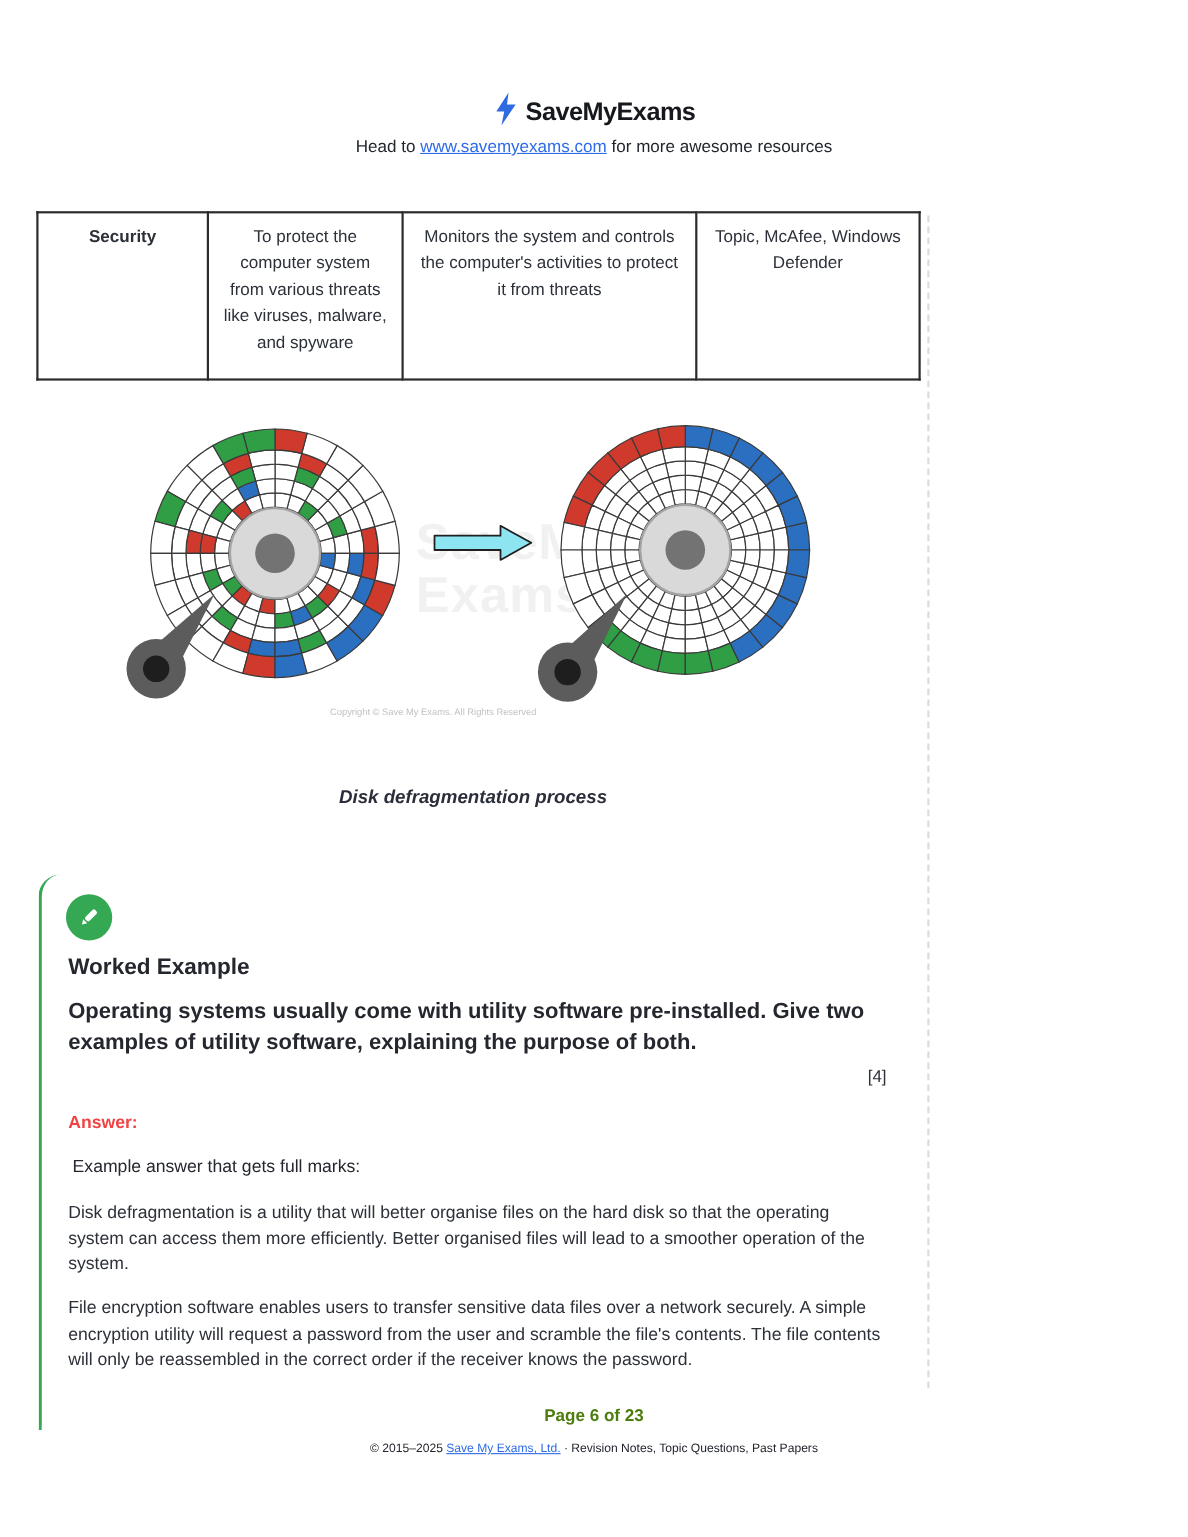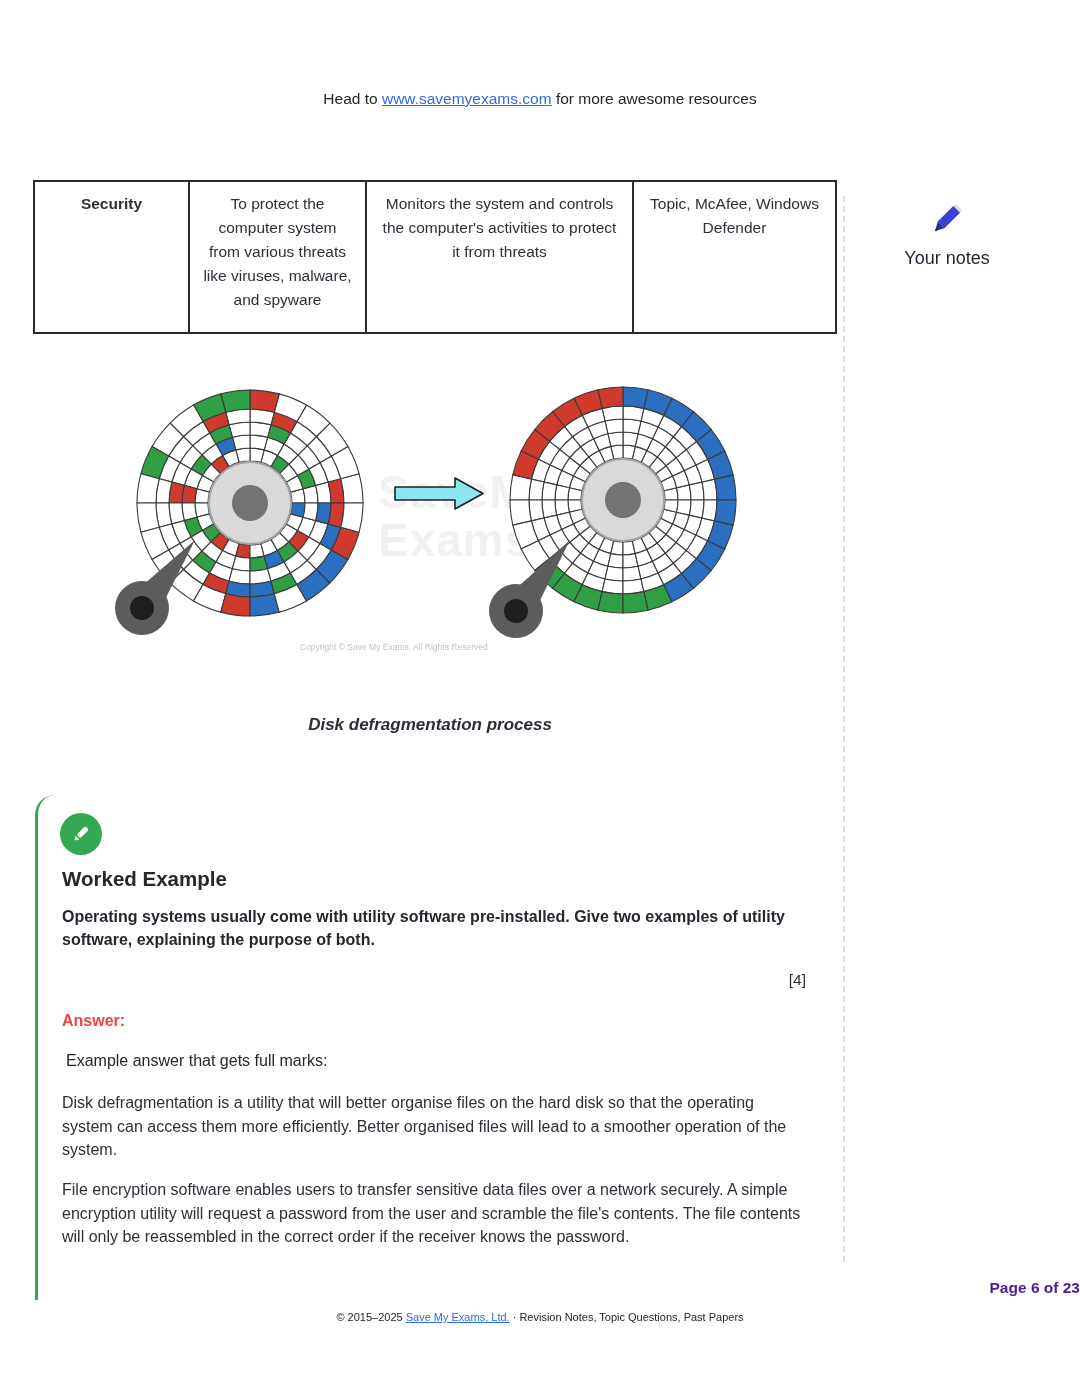--- a/index.html
+++ b/index.html
@@ -7,21 +7,21 @@
     position:relative;width:1080px;height:1397px;background:#ffffff;
     font-family:"Liberation Sans","DejaVu Sans",sans-serif;color:#2c3038;overflow:hidden;
   }
   
   .header{position:absolute;left:0;top:84px;width:1080px;text-align:center;}
   .logo-row{display:flex;align-items:center;justify-content:center;gap:6px;}
   .logo-text{font-size:23px;font-weight:700;color:#16181d;letter-spacing:-0.5px;}
   .tagline{margin-top:6px;font-size:15.5px;color:#21252c;}
   .tagline a{color:#2e6be6;text-decoration:underline;}
   
-  .sw-table{position:absolute;left:33px;top:180px;border-collapse:collapse;table-layout:fixed;padding-left:12px;}
+  .sw-table{position:absolute;left:33px;top:192px;border-collapse:collapse;table-layout:fixed;padding-left:12px;}
   .sw-table td{
     border:2px solid #2b2b2b;vertical-align:top;text-align:center;
     font-size:15.5px;line-height:1.55;padding:10px 12px 12px;color:#2c3038;height:128px;
   }
   .sw-table td.b{font-weight:700;}
   
   .your-notes{position:absolute;left:872px;top:198px;width:150px;text-align:center;}
   .your-notes .label{margin-top:4px;font-size:18px;color:#1f2430;}
   
   .divider{position:absolute;left:843px;top:196px;height:1066px;border-left:2px dashed #dcdcdc;}
@@ -36,70 +36,65 @@
   .fig-caption{position:absolute;left:60px;top:715px;width:740px;text-align:center;
     font-size:17px;font-weight:700;font-style:italic;color:#2b2e3a;}
   
   .worked{
     position:absolute;left:35px;top:795px;width:792px;height:505px;
     border-left:3px solid #34a853;border-top-left-radius:20px;
   }
   .we-icon{position:absolute;left:22px;top:18px;width:42px;height:42px;border-radius:50%;
     background:#34a853;display:flex;align-items:center;justify-content:center;}
   .we-title{position:absolute;left:24px;top:72px;font-size:20.5px;font-weight:700;color:#24272e;}
-  .we-question{position:absolute;left:24px;top:110px;width:742px;font-size:16px;font-weight:700;
+  .we-question{position:absolute;left:24px;top:110px;width:742px;font-size:20px;font-weight:700;
     color:#24272e;line-height:1.45;}
   .we-marks{position:absolute;left:24px;top:176px;width:744px;text-align:right;font-size:15.5px;color:#2c3038;}
   .we-answer{position:absolute;left:24px;top:217px;font-size:16px;font-weight:700;color:#ef4444;}
   .we-example{position:absolute;left:28px;top:257px;font-size:16px;font-weight:400;color:#24272e;}
   .we-p1{position:absolute;left:24px;top:296px;width:742px;font-size:16px;line-height:1.47;color:#2c3038;}
   .we-p2{position:absolute;left:24px;top:383px;width:742px;font-size:16px;line-height:1.47;color:#2c3038;}
   .we-acceptable{position:absolute;left:24px;top:471px;font-size:16px;font-weight:700;color:#24272e;}
   
-  .footer-page{position:absolute;left:0;top:1279px;width:1080px;text-align:right;
-    font-size:15.5px;font-weight:700;color:#4c1d95;}
+  .footer-page{position:absolute;left:0;top:1279px;width:1080px;text-align:center;
+    font-size:15.5px;font-weight:700;color:#4d7c0f;}
   .footer-copy{position:absolute;left:0;top:1311px;width:1080px;text-align:center;
     font-size:11px;color:#21252c;}
   .footer-copy a{color:#2e6be6;text-decoration:underline;}
 </style>
 </head>
 <body>
 
 <div class="page">
 
   <div class="header">
+    <div class="logo-row">
+      <span>
+        <svg width="24" height="30" viewBox="0 0 20 26">
+          <path d="M12 0 L2.4 15 H8.6 L6.4 26 L17.6 9.6 H10.8 Z" fill="#2f6ae0"></path>
+        </svg>
+      </span>
+      <span class="logo-text">SaveMyExams</span>
+    </div>
     <div class="tagline">
       <span>Head to </span><a href="#">www.savemyexams.com</a><span> for more awesome resources</span>
     </div>
   </div>
 
   <table class="sw-table">
     <tbody>
         <tr>
       <td class="b" style="width:129px">Security</td>
       <td style="width:151px">To protect the computer system from various threats like viruses, malware, and spyware</td>
       <td style="width:241px">Monitors the system and controls the computer's activities to protect it from threats</td>
       <td style="width:177px">Topic, McAfee, Windows Defender</td>
     </tr>
   </tbody>
     </table>
 
-  <div class="your-notes">
-    <span>
-      <svg width="42" height="42" viewBox="0 0 40 40">
-        <g transform="rotate(45 20 20)">
-          <rect x="15.5" y="4" width="9" height="5" rx="2" fill="#d9dbff"></rect>
-          <rect x="15.5" y="7" width="9" height="21" fill="#3a41cf"></rect>
-          <path d="M15.5 28 L20 36 L24.5 28 Z" fill="#272ea8"></path>
-          <path d="M18.6 33.5 L20 36 L21.4 33.5 Z" fill="#10143f"></path>
-        </g>
-      </svg>
-    </span>
-    <div class="label">Your notes</div>
-  </div>
 
   <div class="divider"></div>
 
   <div class="watermark">
     <div>SaveMy</div>
     <div>Exams</div>
   </div>
   <svg id="disk-svg" class="disk-svg" width="700" height="290" viewBox="0 0 700 290">
       <path d="M205.0 130.0 A55 55 0 0 0 203.1 115.8 L190.6 119.1 A42 42 0 0 1 192.0 130.0 Z" fill="#ffffff" stroke="#3a3a3a" stroke-width="1.1"></path>
       <path d="M203.1 115.8 A55 55 0 0 0 197.6 102.5 L186.4 109.0 A42 42 0 0 1 190.6 119.1 Z" fill="#ffffff" stroke="#3a3a3a" stroke-width="1.1"></path>

